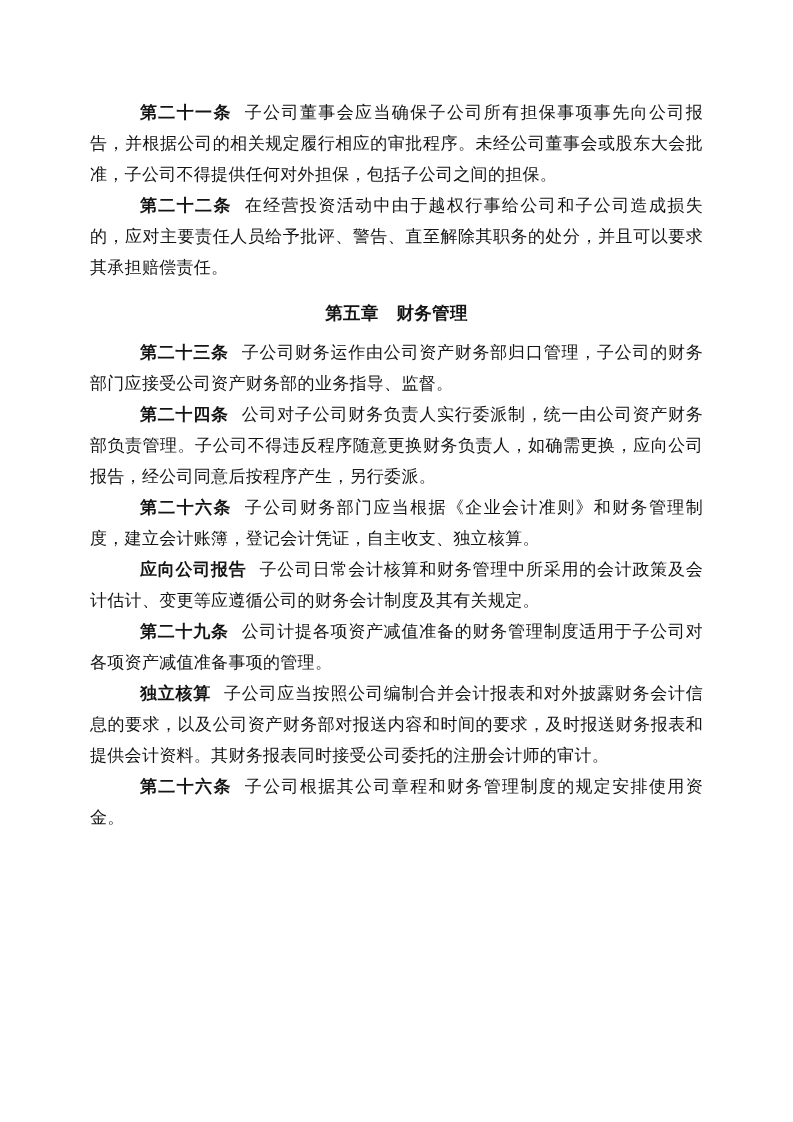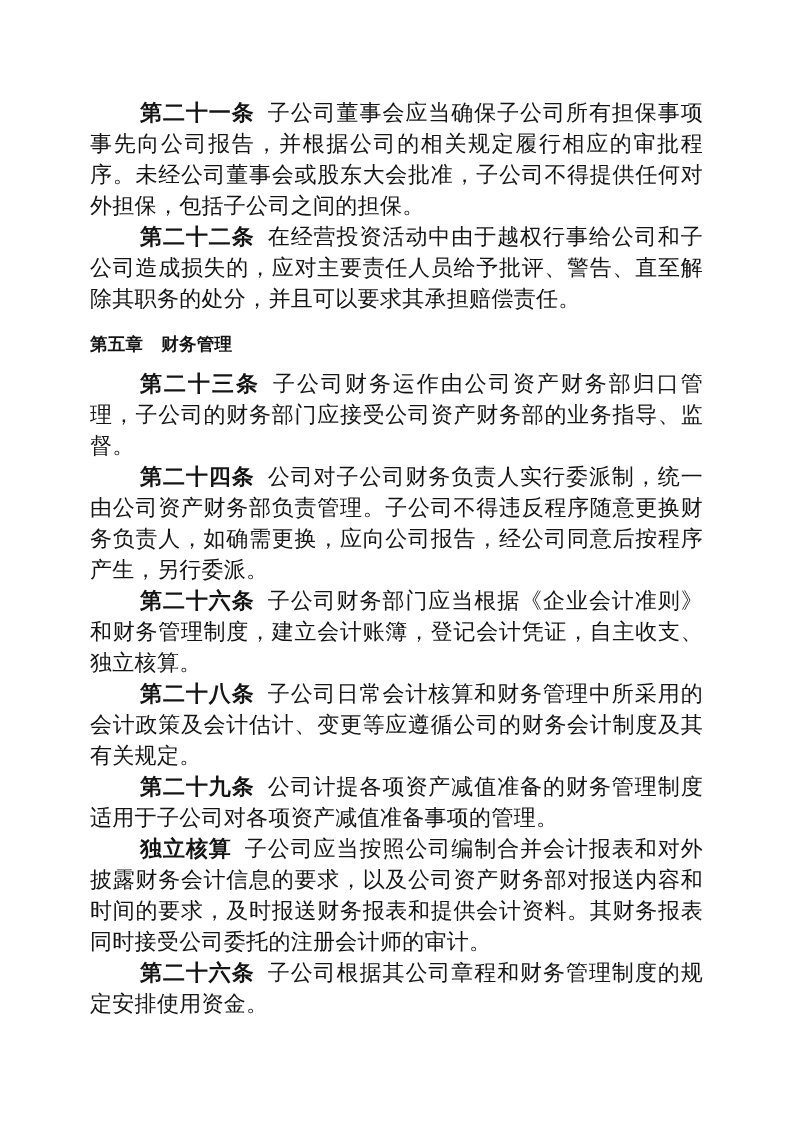--- a/index.html
+++ b/index.html
@@ -17,52 +17,52 @@
     color: #141414;
   }
   .content {
     position: absolute;
     left: 90px;
     top: 97px;
     width: 613px;
   }
   p.clause {
     margin: 0;
-    font-size: 22px;
+    font-size: 17px;
     line-height: 31px;
     letter-spacing: 0.3px;
     text-align: justify;
     text-justify: inter-character;
     text-indent: 50px;
     color: #141414;
   }
   p.clause .clause-num {
     font-weight: 700;
     margin-right: 13px;
   }
   h2.chapter {
     margin: 15px 0 8px 0;
     font-size: 17.5px;
     line-height: 31px;
     font-weight: 700;
     letter-spacing: 0.3px;
-    text-align: left;
+    text-align: center;
     text-indent: 0;
     color: #141414;
   }
 </style>
 </head>
 <body>
 
 <div class="page">
   <div class="content" id="doc-content">
       <p class="clause"><span class="clause-num">第二十一条</span><span class="clause-body">子公司董事会应当确保子公司所有担保事项事先向公司报告，并根据公司的相关规定履行相应的审批程序。未经公司董事会或股东大会批准，子公司不得提供任何对外担保，包括子公司之间的担保。</span></p>
       <p class="clause"><span class="clause-num">第二十二条</span><span class="clause-body">在经营投资活动中由于越权行事给公司和子公司造成损失的，应对主要责任人员给予批评、警告、直至解除其职务的处分，并且可以要求其承担赔偿责任。</span></p>
       <h2 class="chapter">第五章　财务管理</h2>
       <p class="clause"><span class="clause-num">第二十三条</span><span class="clause-body">子公司财务运作由公司资产财务部归口管理，子公司的财务部门应接受公司资产财务部的业务指导、监督。</span></p>
       <p class="clause"><span class="clause-num">第二十四条</span><span class="clause-body">公司对子公司财务负责人实行委派制，统一由公司资产财务部负责管理。子公司不得违反程序随意更换财务负责人，如确需更换，应向公司报告，经公司同意后按程序产生，另行委派。</span></p>
       <p class="clause"><span class="clause-num">第二十六条</span><span class="clause-body">子公司财务部门应当根据《企业会计准则》和财务管理制度，建立会计账簿，登记会计凭证，自主收支、独立核算。</span></p>
-      <p class="clause"><span class="clause-num">第二十八条</span><span class="clause-body">子公司日常会计核算和财务管理中所采用的会计政策及会计估计、变更等应遵循公司的财务会计制度及其有关规定。</span></p>
+      <p class="clause"><span class="clause-num">应向公司报告</span><span class="clause-body">子公司日常会计核算和财务管理中所采用的会计政策及会计估计、变更等应遵循公司的财务会计制度及其有关规定。</span></p>
       <p class="clause"><span class="clause-num">第二十九条</span><span class="clause-body">公司计提各项资产减值准备的财务管理制度适用于子公司对各项资产减值准备事项的管理。</span></p>
       <p class="clause"><span class="clause-num">独立核算</span><span class="clause-body">子公司应当按照公司编制合并会计报表和对外披露财务会计信息的要求，以及公司资产财务部对报送内容和时间的要求，及时报送财务报表和提供会计资料。其财务报表同时接受公司委托的注册会计师的审计。</span></p>
       <p class="clause"><span class="clause-num">第二十六条</span><span class="clause-body">子公司根据其公司章程和财务管理制度的规定安排使用资金。</span></p>
     </div>
 </div>
 
 </body></html>

